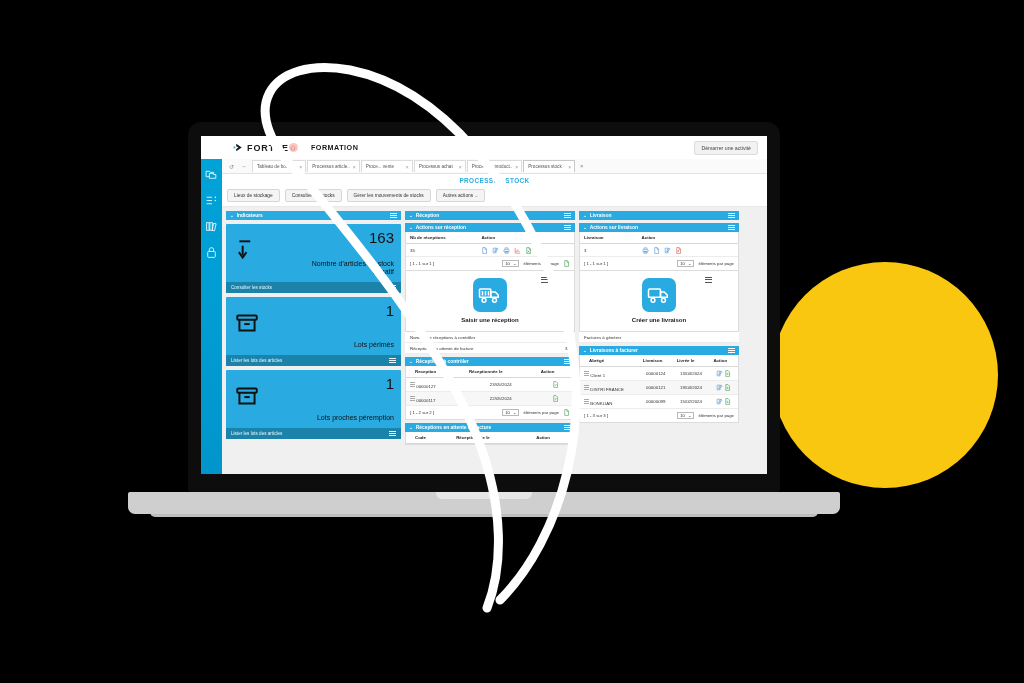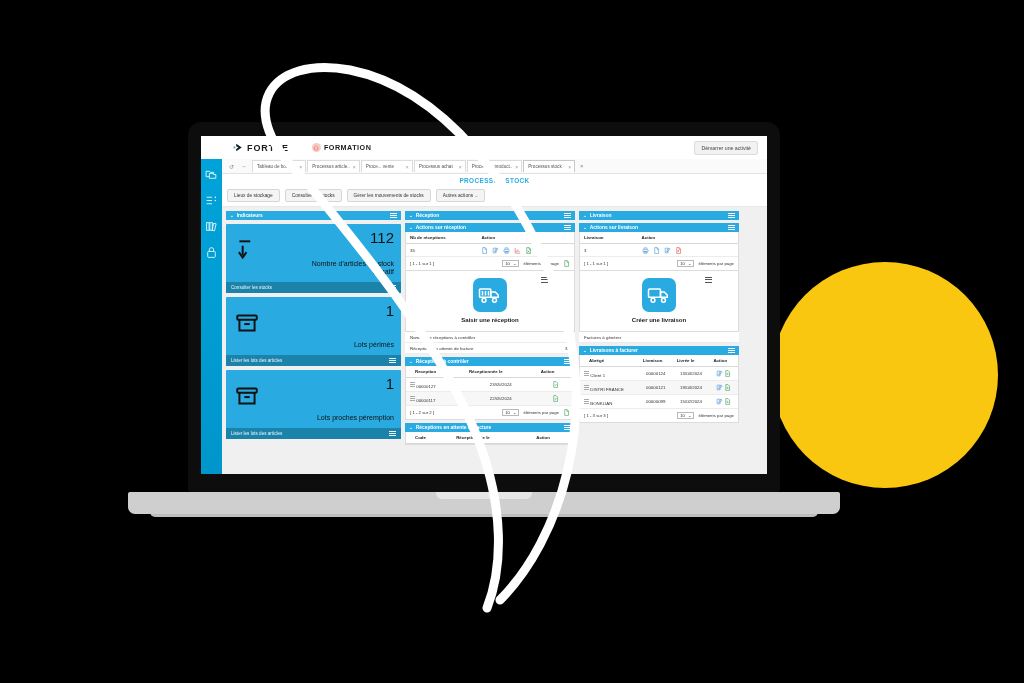--- a/index.html
+++ b/index.html
@@ -81,21 +81,21 @@
     align-items: center;
     padding-left: 32px;
     position: relative;
   }
   .logo-wrap { display: flex; align-items: center; gap: 3px; }
   .logo-mark { width: 11px; height: 11px; position: relative; }
   .logo-text {
     font-size: 9px; font-weight: bold; letter-spacing: .9px; color: #1a1a1a;
   }
   .formation-wrap {
-    display: flex; gap: 3px; margin-left: 23px;
+    display: flex; gap: 13px; margin-left: 0;
   }
   .formation-icon {
     width: 9px; height: 9px; border-radius: 50%;
     background: #f8c9c2;
     display:flex;align-items:center;justify-content:center;
   }
   .formation-text { font-size: 7.2px; font-weight: bold; letter-spacing: .5px; color: #1a1a1a; }
   .start-activity {
     position: absolute; right: 9px; top: 5px;
     font-size: 5.2px; color: #444;
@@ -452,21 +452,21 @@
 
             <div class="kpi">
               <div class="kpi-icon">
                 <svg viewBox="0 0 24 24" width="26" height="26" fill="none" stroke="#111" stroke-width="1.8">
                   <path d="M5 4 h10"></path>
                   <path d="M8 8 v9"></path>
                   <path d="M4.5 14 l3.5 5 3.5 -5"></path>
                 </svg>
               </div>
               <div class="kpi-body">
-                <div class="kpi-num">112</div>
+                <div class="kpi-num">163</div>
                 <div class="kpi-label">Nombre d'articles en stock négatif</div>
               </div>
               <div class="kpi-foot">
                 <span>Consulter les stocks</span>
                 <span class="burger">
                     <i></i>
                     <i></i>
                     <i></i>
                   </span>
               </div>

